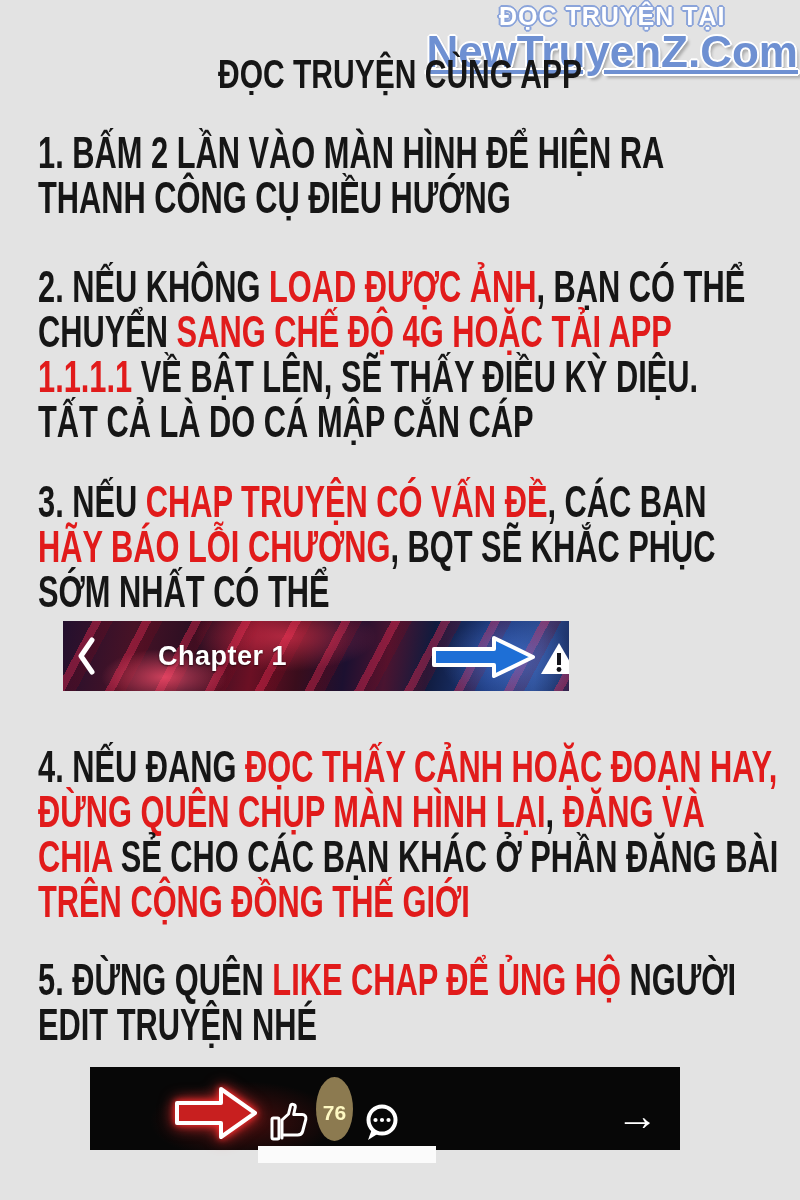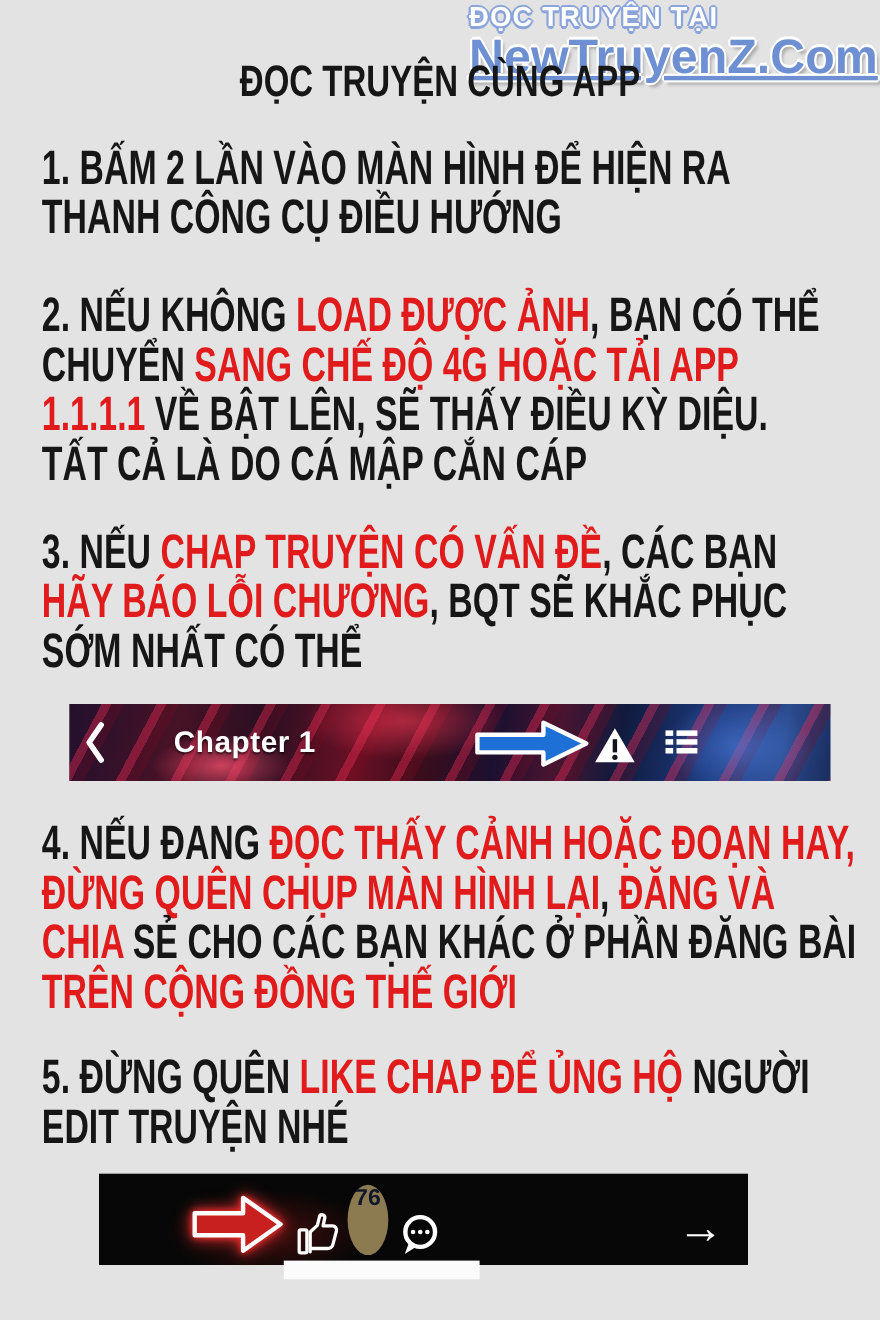--- a/index.html
+++ b/index.html
@@ -5,21 +5,21 @@
   :root{
     --bg:#e3e3e3; --k:#161616; --red:#e11b1b; --blue:#6e90d2;
   }
   html,body{margin:0;padding:0;}
   body{
     width:800px;height:1200px;position:relative;overflow:hidden;
     background:var(--bg);
     font-family:"Liberation Sans",sans-serif;
   }
   
-  .site-banner{position:absolute;top:3px;right:2px;text-align:left;line-height:1.05;z-index:5;}
+  .site-banner{position:absolute;top:3px;right:2px;text-align:center;line-height:1.05;z-index:5;}
   .site-banner .l1{
     font-size:25px;font-weight:bold;letter-spacing:1px;color:#fff;
     text-shadow:-2px 0 0 #8ba4da,2px 0 0 #8ba4da,0 -2px 0 #8ba4da,0 2px 0 #8ba4da,
                 -1px -1px 0 #8ba4da,1px -1px 0 #8ba4da,-1px 1px 0 #8ba4da,1px 1px 0 #8ba4da;
   }
   .site-banner .l2{
     font-size:44px;font-weight:bold;color:var(--blue);letter-spacing:0px;
     text-shadow:-2px 0 0 #fff,2px 0 0 #fff,0 -2px 0 #fff,0 2px 0 #fff,
                 -1px -1px 0 #fff,1px -1px 0 #fff,-1px 1px 0 #fff,1px 1px 0 #fff,
                 3px 4px 3px rgba(0,0,0,.25);
@@ -35,28 +35,27 @@
     position:absolute;left:38px;z-index:2;
     font-size:44px;font-weight:bold;line-height:45px;white-space:nowrap;
     transform:scaleX(.70);transform-origin:left top;
   }
   .item .blk{color:var(--k);}
   .item .red{color:var(--red);}
   #item0{top:130px} #item1{top:264px} #item2{top:479px} #item3{top:744px} #item4{top:957px}
 
   
   .chapter-bar{
-    position:absolute;left:63px;top:621px;width:692px;height:70px;overflow:hidden;
+    position:absolute;left:63px;top:621px;width:506px;height:70px;overflow:hidden;
     background:
       radial-gradient(90px 40px at 20% 80%, rgba(255,80,110,.75), transparent 70%),
       radial-gradient(130px 50px at 44% 22%, rgba(255,60,90,.55), transparent 70%),
       radial-gradient(90px 60px at 88% 55%, rgba(80,130,230,.55), transparent 75%),
       repeating-linear-gradient(118deg, transparent 0 26px, rgba(235,40,80,.42) 26px 34px, rgba(120,10,30,.28) 34px 44px),
       linear-gradient(100deg,#23102e 0%,#471226 14%,#2a0f22 26%,#6b1024 38%,#3a0d1c 47%,#1c1030 56%,#4a1430 64%,#101b3e 72%,#1d3a7e 84%,#2c4c90 93%,#1a2c5e 100%);
-    margin-top: 19px;
   }
   .cb-back{position:absolute;left:14px;top:16px;}
   .cb-title{
     position:absolute;left:95px;top:20px;font-size:27px;font-weight:bold;color:#fff;
     text-shadow:0 1px 2px rgba(0,0,0,.6);letter-spacing:.5px;
   }
   .cb-pointer{position:absolute;left:368px;top:13px;}
   .cb-warning{position:absolute;left:476px;top:21px;}
   .cb-menu{position:absolute;left:542px;top:24px;display:flex;flex-direction:column;gap:3px;}
   .cb-menu .mrow{display:flex;gap:3px;}
@@ -70,22 +69,22 @@
       radial-gradient(130px 55px at 26% 65%, rgba(140,20,20,.45), transparent 72%),
       #070707;
   }
   .bb-pointer{
     position:absolute;left:84px;top:13px;
     filter:drop-shadow(0 0 3px #ff2a2a) drop-shadow(0 0 7px #e23030);
   }
   .bb-like{position:absolute;left:179px;top:34px;}
   .bb-badge{
     position:absolute;left:226px;top:10px;width:37px;height:64px;border-radius:50%;
-    background:#8c7a50;color:#0f172a;font-size:21px;font-weight:bold;
-    display:flex;align-items:flex-start;justify-content:center;
+    background:#8c7a50;color:#fef9c3;font-size:21px;font-weight:bold;
+    display:flex;align-items:flex-end;justify-content:center;
     padding-bottom:16px;box-sizing:border-box;
   }
   .bb-comment{position:absolute;left:271px;top:36px;}
   .bb-next{position:absolute;left:526px;top:28px;font-size:42px;font-weight:bold;color:#fff;line-height:1;}
   .bb-strip{position:absolute;left:168px;top:79px;width:178px;height:17px;background:#fbfbfb;}
 </style>
 </head>
 <body>
 
 <div class="site-banner">

